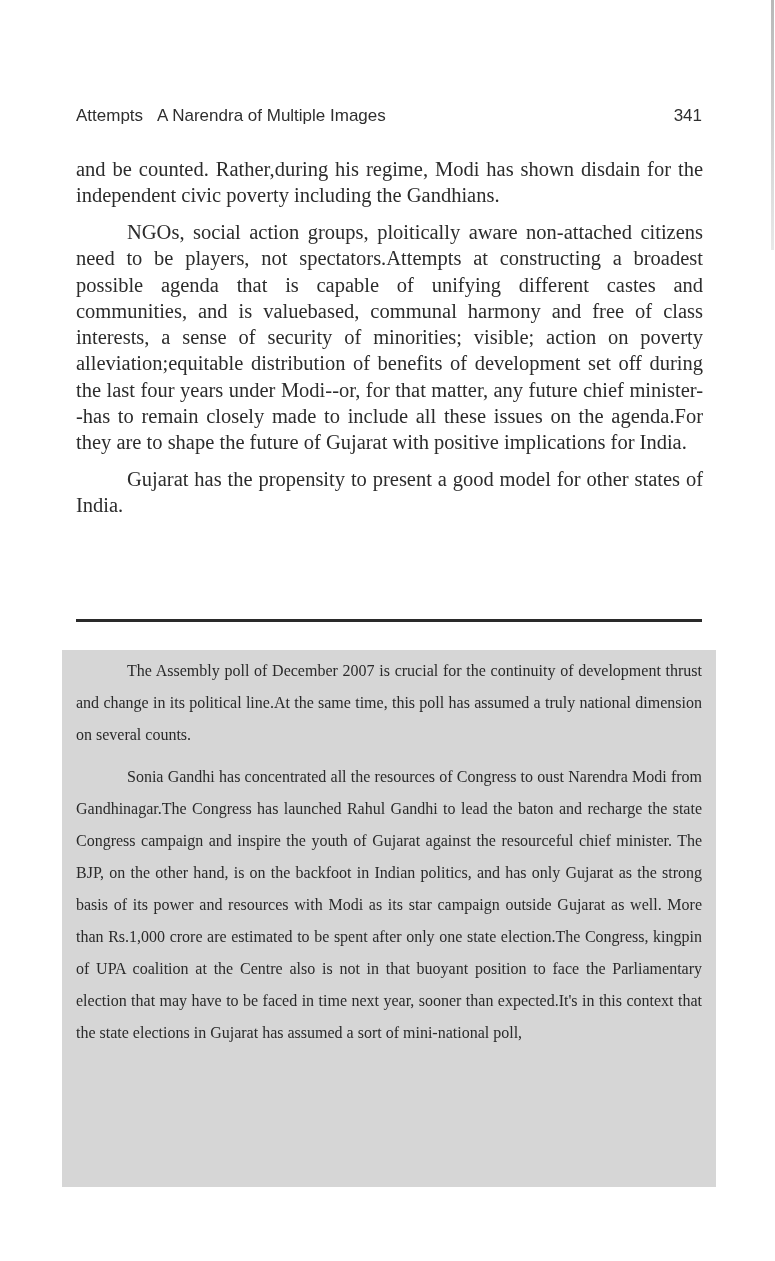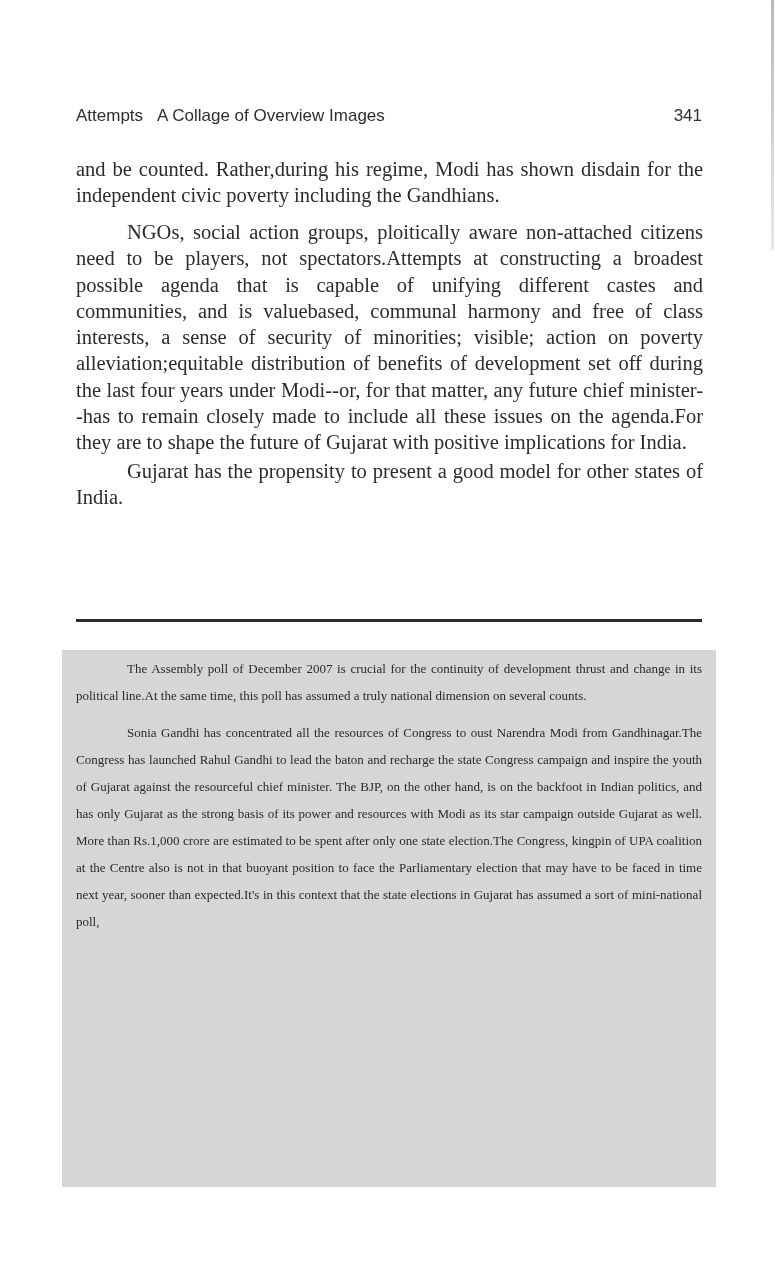--- a/index.html
+++ b/index.html
@@ -16,47 +16,47 @@
     font-family:"Liberation Sans", sans-serif; font-size:17px; color:#2e2e2e;
     display:flex; justify-content:space-between;
   }
   .running-head .title span { margin-right:14px; }
   .body-text {
     position:absolute; left:76px; width:627px;
     font-family:"Liberation Serif", serif; font-size:20.5px; line-height:26.3px;
     color:#2c2c2c; text-align:justify;
   }
   .body-text p { margin:0; }
-  .body-text p + p { margin-top:2px; }
+  .body-text p + p { margin-top:10px; }
   .indent { text-indent:51px; }
   .p1 { top:156px; }
   .p2 { top:219px; }
   .rule {
     position:absolute; left:76px; top:619px; width:626px; height:3px; background:#2a2a2a;
   }
   .shaded-box {
     position:absolute; left:62px; top:650px; width:654px; height:537px;
     background:#d6d6d6;
   }
   .box-text {
     position:absolute; left:14px; top:5px; width:626px;
-    font-family:"Liberation Serif", serif; font-size:13px; line-height:27px;
+    font-family:"Liberation Serif", serif; font-size:16px; line-height:32px;
     color:#2a2a2a; text-align:justify;
   }
   .box-text p { margin:0; }
   .box-text p + p { margin-top:10px; }
 </style>
 </head>
 <body>
 
 <div class="edge-line"></div>
 
 <div class="running-head">
   <div class="title">
-    <span>Attempts</span><span>A Collage of Overview Images</span>
+    <span>Attempts</span><span>A Narendra of Multiple Images</span>
   </div>
   <div>341</div>
 </div>
 
 <div class="body-text p1">
   <p>and be counted. Rather,during his regime, Modi has shown disdain for the independent civic poverty including the Gandhians.</p>
 </div>
 
 <div class="body-text p2">
   <p class="indent">NGOs, social action groups, ploitically aware non-attached citizens need to be players, not spectators.Attempts at constructing a broadest possible agenda that is capable of unifying different castes and communities, and is valuebased, communal harmony and free of class interests, a sense of security of minorities; visible; action on poverty alleviation;equitable distribution of benefits of development set off during the last four years under Modi--or, for that matter, any future chief minister--has to remain closely made to include  all these issues on the agenda.For they are to shape the future of Gujarat with positive implications for India.</p>

